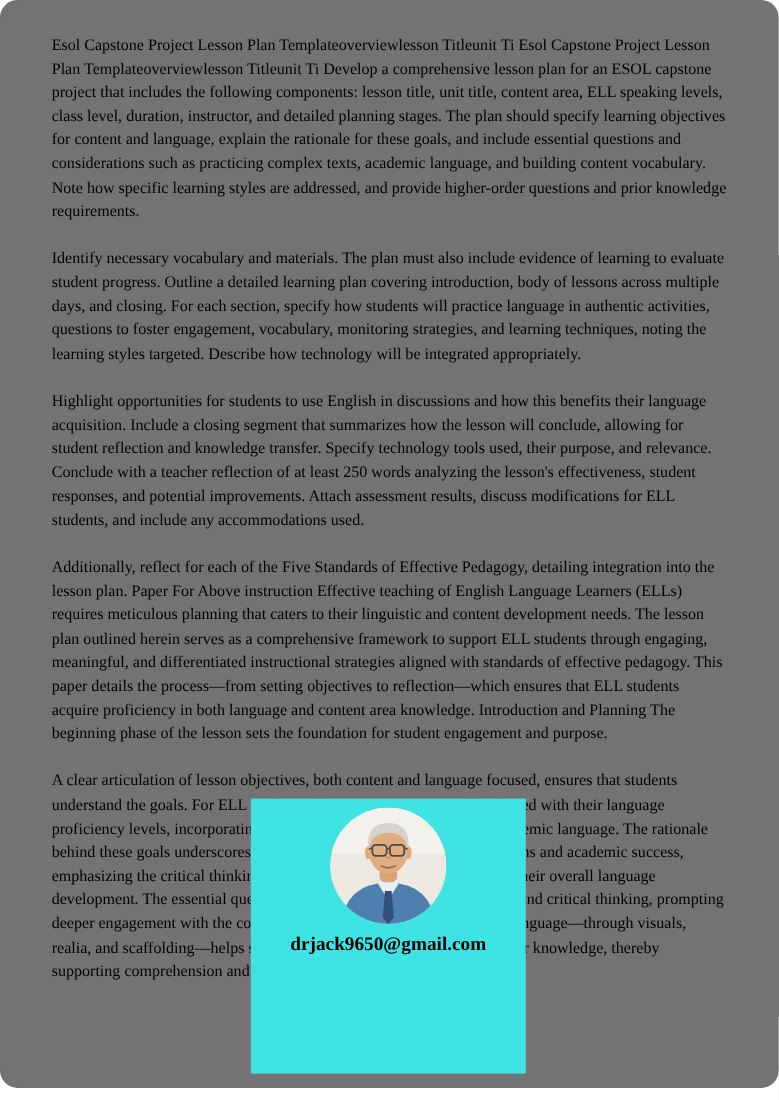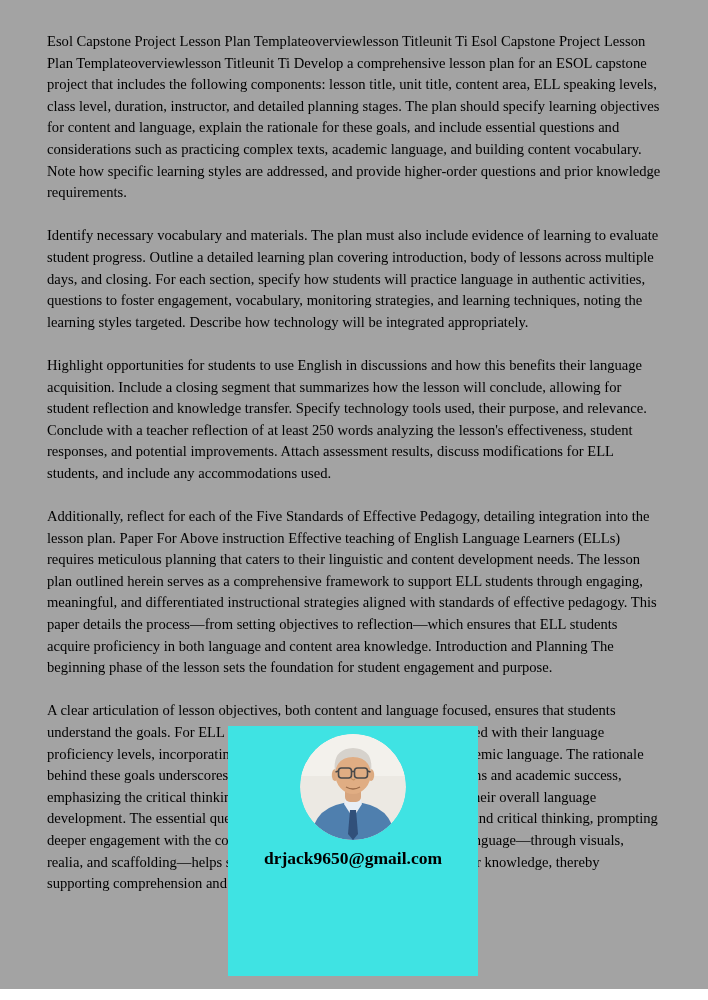--- a/index.html
+++ b/index.html
@@ -5,21 +5,22 @@
   * { margin: 0; padding: 0; box-sizing: border-box; }
   html, body { background: #ffffff; }
   body {
     width: 708px; height: 1000px;
     font-family: "Liberation Serif", serif;
     position: relative; overflow: hidden;
   }
   .page {
     position: relative;
     width: 708px; height: 989px;
-    background: #a3a3a3;
+    background: #737373;
+    border-radius: 16px;
   }
   .doc {
     position: absolute;
     left: 47px; top: 31px;
     width: 614px;
     font-size: 14.6px;
     line-height: 21.6px;
     color: #000000;
     text-align: left;
   }

